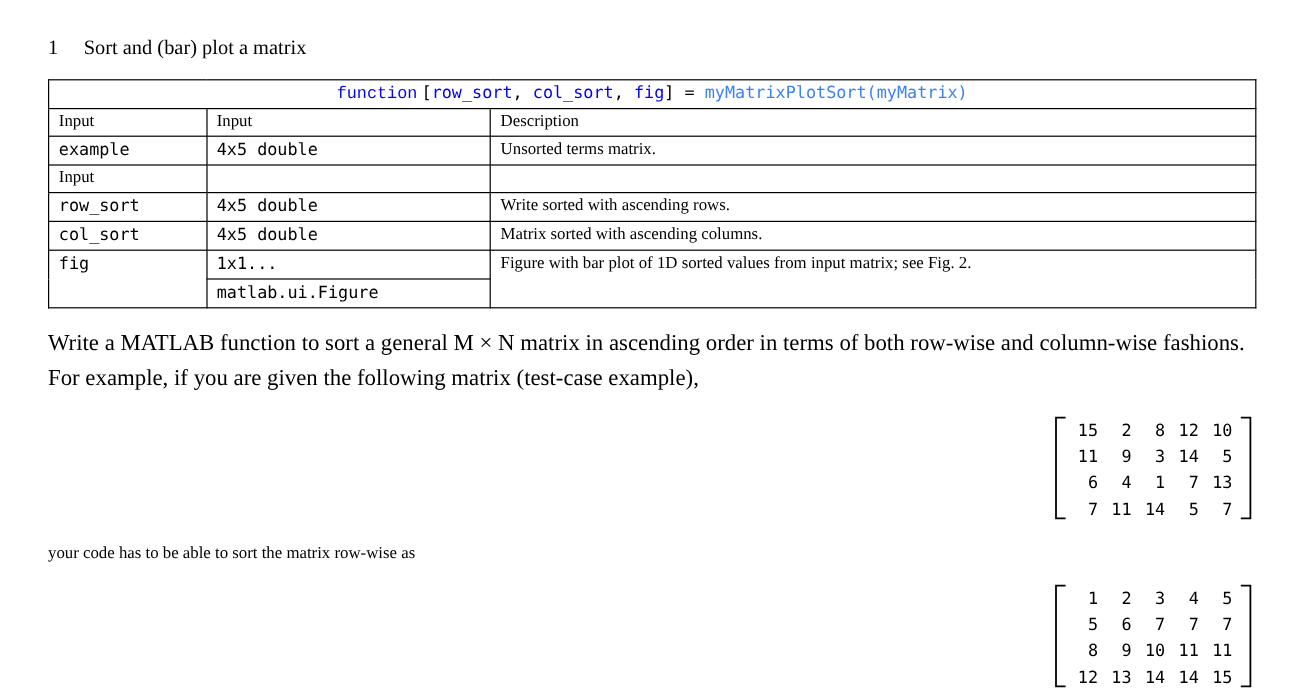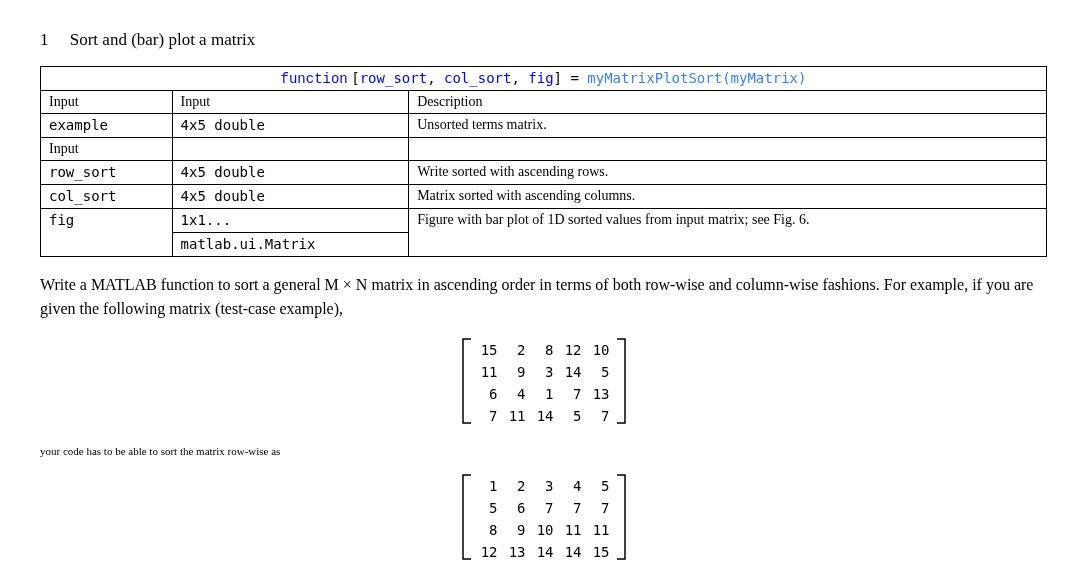--- a/index.html
+++ b/index.html
@@ -59,29 +59,29 @@
       color: #00f;
       font-family: monospace;
     }
 
     .mono {
       font-family: monospace;
     }
 
     
     .body-text {
-      font-size: 16px;
+      font-size: 19px;
       line-height: 1.5;
       margin-bottom: 14px;
     }
 
     
     .matrix-container {
       display: flex;
-      justify-content: center;
+      justify-content: flex-end;
       margin: 14px 0;
     }
 
     .matrix-grid {
       display: grid;
       grid-template-columns: repeat(5, 28px);
       grid-template-rows: repeat(4, 22px);
       align-items: center;
       justify-items: right;
       font-family: monospace;
@@ -92,21 +92,21 @@
     .matrix-grid-5col {
       grid-template-columns: repeat(5, 28px);
     }
 
     .matrix-cell {
       text-align: right;
       padding: 0 4px;
     }
 
     .sub-text {
-      font-size: 11px;
+      font-size: 14px;
       margin-bottom: 14px;
     }
 
     .matrix-outer {
       display: inline-flex;
       align-items: stretch;
     }
   </style>
 </head>
 <body>
@@ -153,24 +153,24 @@
 
     <tr>
       <td><span class="mono">col_sort</span></td>
       <td><span class="mono">4x5 double</span></td>
       <td>Matrix sorted with ascending columns.</td>
     </tr>
 
     <tr>
       <td rowspan="2"><span class="mono">fig</span></td>
       <td><span class="mono">1x1...</span></td>
-      <td rowspan="2">Figure with bar plot of 1D sorted values from input matrix; see Fig. 6.</td>
-    </tr>
-    <tr>
-      <td><span class="mono">matlab.ui.Matrix</span></td>
+      <td rowspan="2">Figure with bar plot of 1D sorted values from input matrix; see Fig. 2.</td>
+    </tr>
+    <tr>
+      <td><span class="mono">matlab.ui.Figure</span></td>
     </tr>
   </tbody>
 </table>
 
 <p class="body-text">Write a MATLAB function to sort a general M × N matrix in ascending order in terms of both row-wise and column-wise fashions. For example, if you are given the following matrix (test-case example),</p>
 
 <div class="matrix-container">
   <div class="matrix-outer">
     <svg width="16" height="92">
       <path d="M13,4 L5,4 L5,88 L13,88" stroke="#000" stroke-width="1.5" fill="none"></path>

